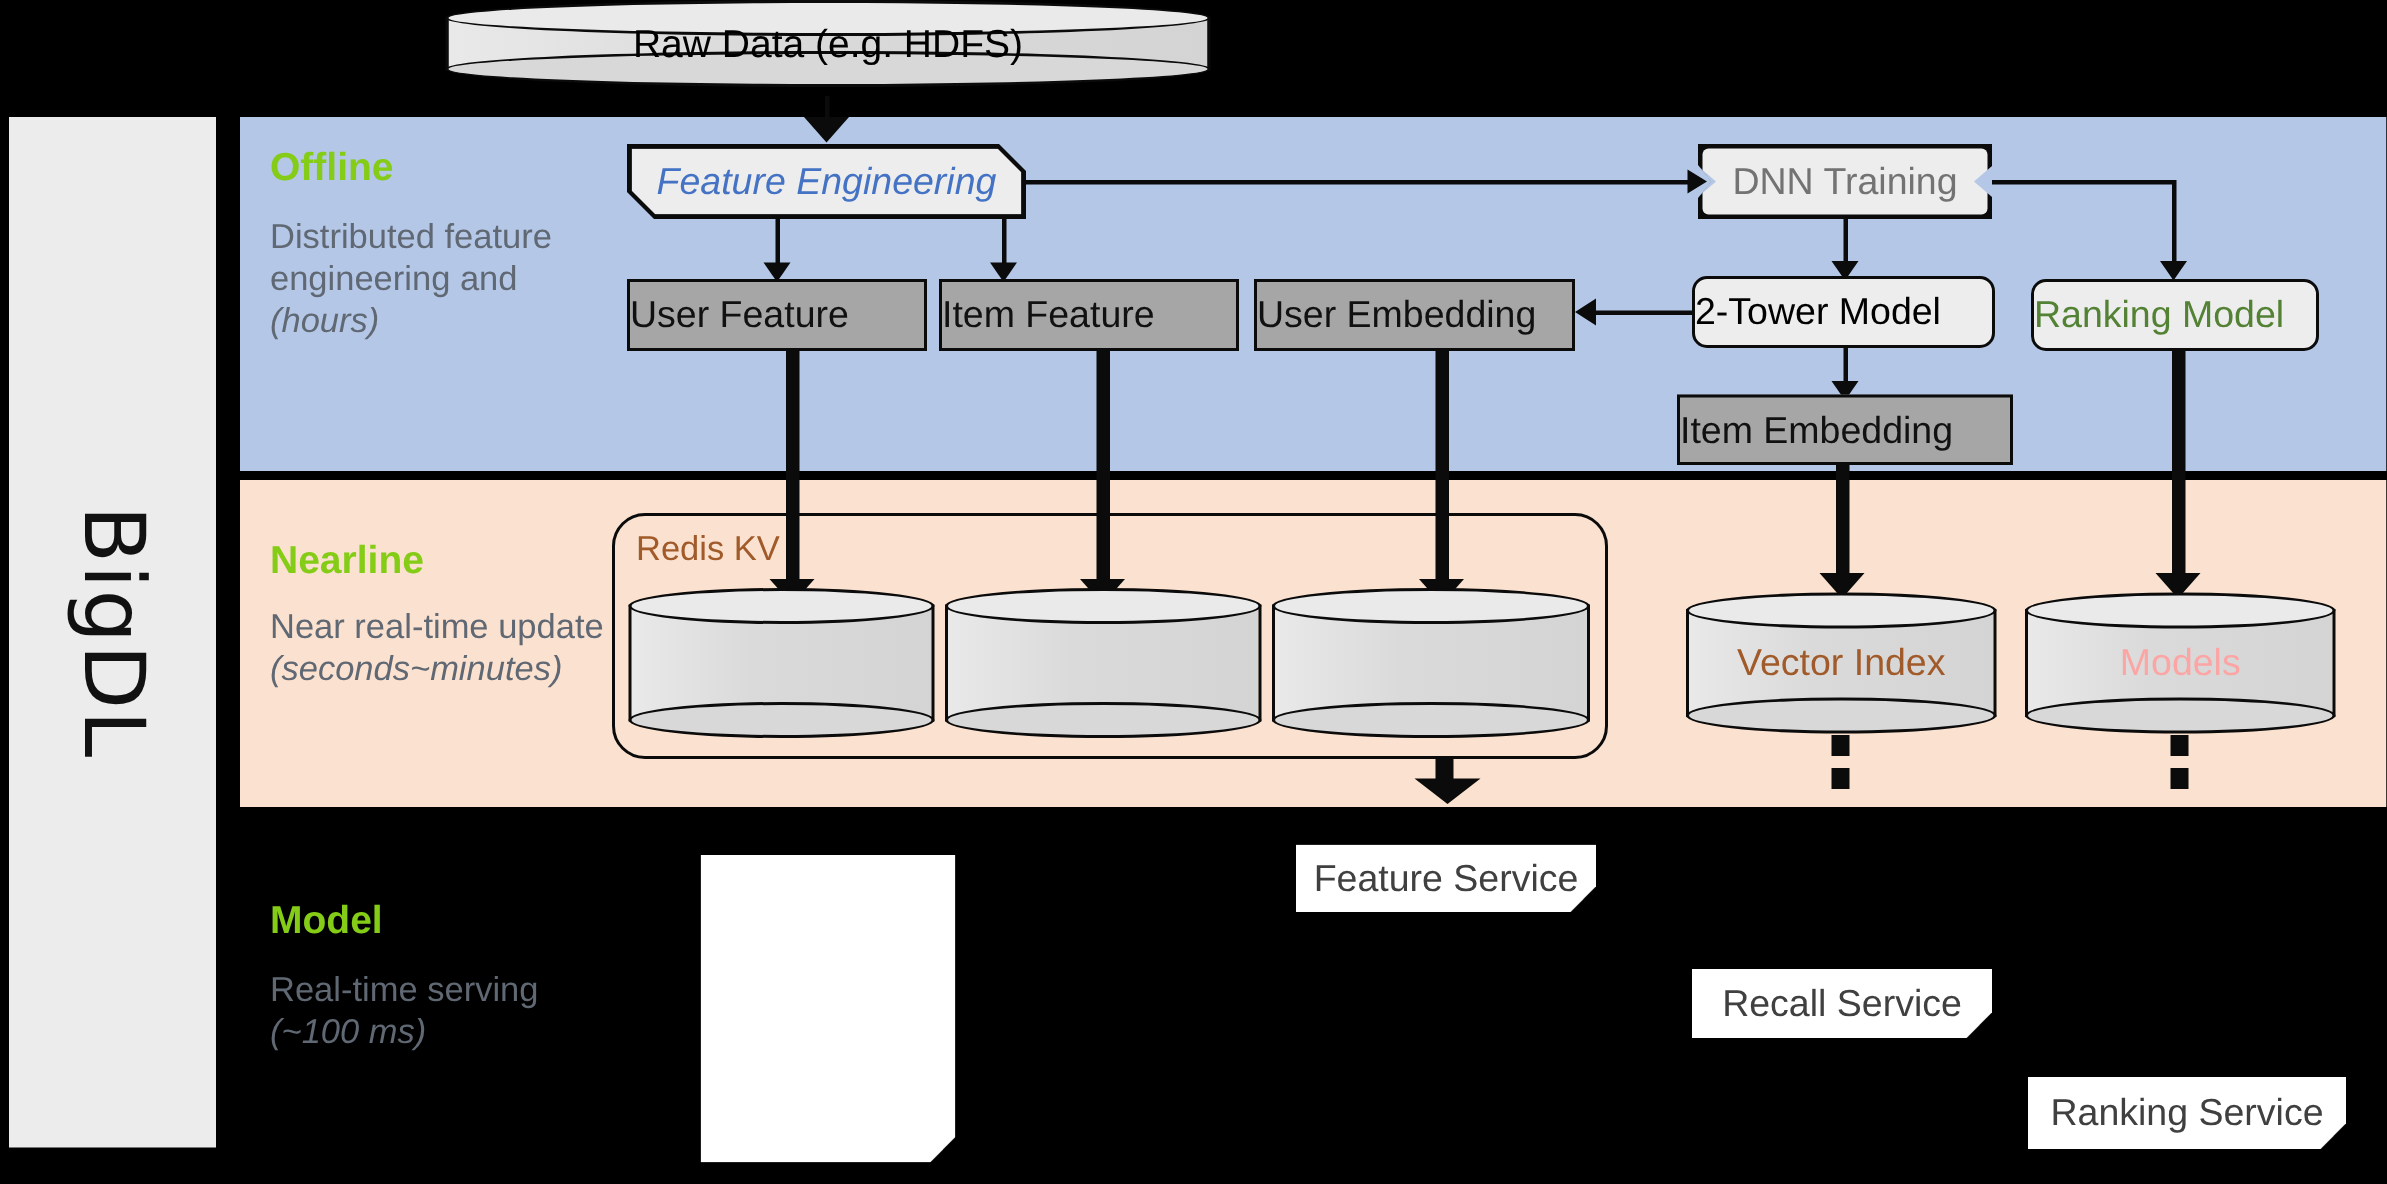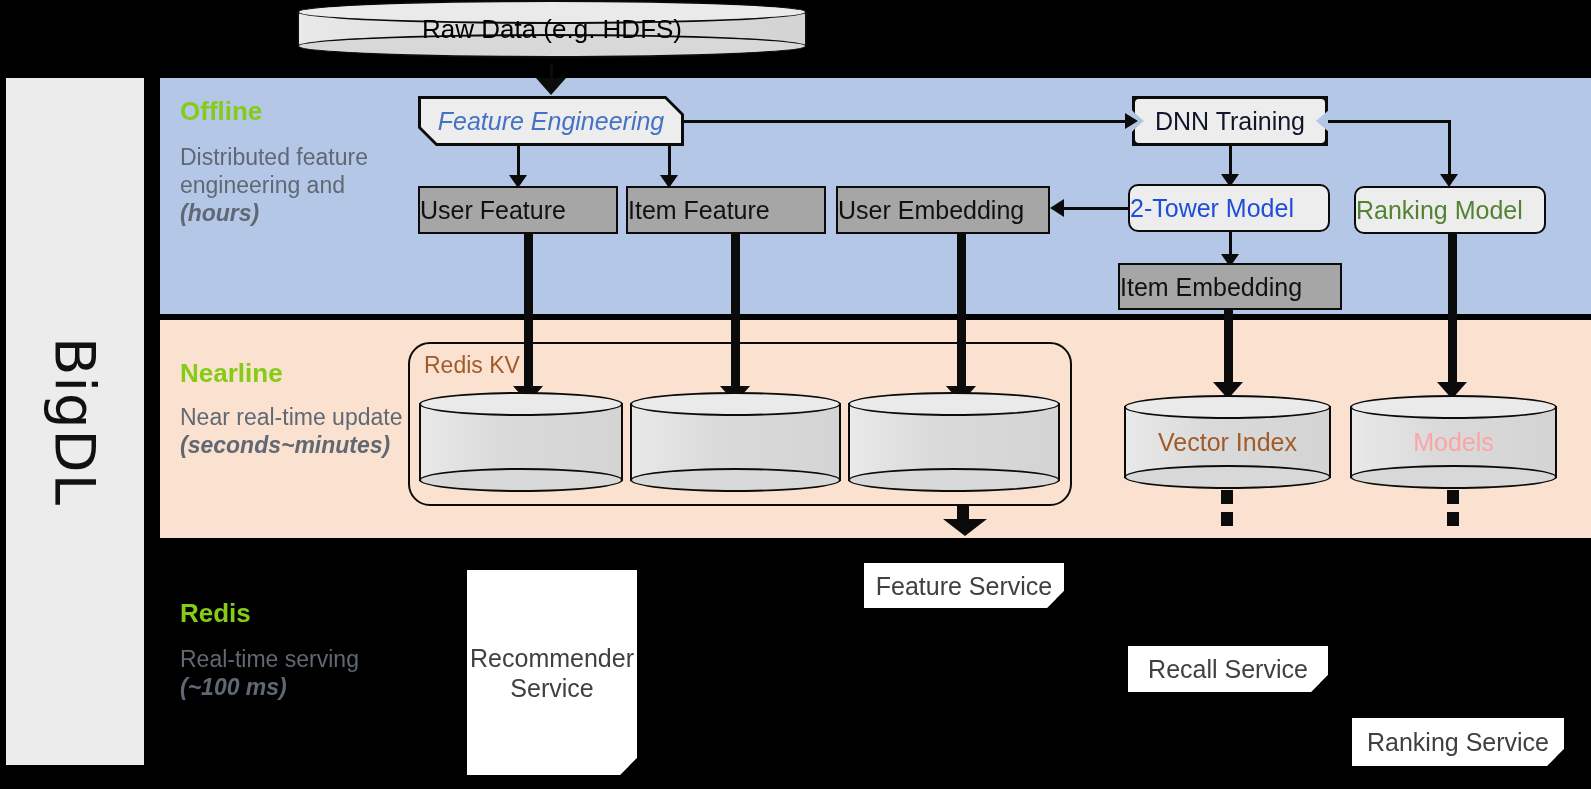--- a/index.html
+++ b/index.html
@@ -15,21 +15,21 @@
 
   
   #sidebar{position:absolute;left:6px;top:78px;width:138px;height:687px;background:#ececec;
            display:flex;align-items:center;justify-content:center;}
   #sidebar-label{transform:rotate(90deg);white-space:nowrap;font-size:56px;color:#111;
                  letter-spacing:1px;font-family:"DejaVu Sans",sans-serif;}
 
   
   .band-title{position:absolute;color:#84cc16;font-size:26px;font-weight:600;}
   .band-sub{position:absolute;color:#606873;font-size:23px;line-height:1.22;width:215px;}
-  .band-sub i{font-style:italic;font-weight:bold;}
+  .band-sub i{font-style:italic;}
   #t-offline{left:180px;top:96px;}
   #s-offline{left:180px;top:143px;}
   #t-nearline{left:180px;top:358px;}
   #s-nearline{left:180px;top:403px;width:235px;}
   #t-online{left:180px;top:598px;}
   #s-online{left:180px;top:645px;}
 
   
   .node{position:absolute;box-sizing:border-box;display:flex;align-items:center;
         text-align:center;line-height:1.12;}
@@ -42,21 +42,21 @@
   .chamfer-wrap{position:absolute;background:#0b0b0b;
     clip-path:polygon(0 0, calc(100% - 18px) 0, 100% 18px, 100% 100%, 18px 100%, 0 calc(100% - 18px));}
   .chamfer-wrap .inner{position:absolute;left:3px;top:3px;right:3px;bottom:3px;background:#ededed;
     display:flex;align-items:center;justify-content:center;font-size:25px;color:#4472c4;
     clip-path:polygon(0 0, calc(100% - 16px) 0, 100% 16px, 100% 100%, 16px 100%, 0 calc(100% - 16px));font-style:italic;}
 
   
   .notch-wrap{position:absolute;background:#0b0b0b;
     clip-path:polygon(0 0,100% 0,100% 100%,0 100%, 0 72%, 9px 50%, 0 28%);}
   .notch-wrap .inner{position:absolute;left:3px;top:3px;right:3px;bottom:3px;background:#ededed;
-    display:flex;align-items:center;justify-content:center;font-size:25px;color:#0f172a;
+    display:flex;align-items:center;justify-content:center;font-size:25px;color:#737373;
     border-radius:4px;}
   .notch-l,.notch-r{position:absolute;width:14px;height:100%;top:0;background:#b4c7e7;}
   .notch-l{left:-2px;clip-path:polygon(0 26%,100% 50%,0 74%, 0 26%);}
   .notch-r{right:-2px;clip-path:polygon(100% 26%,0 50%,100% 74%,100% 26%);}
 
   
   .cyl{position:absolute;}
   .cyl .body{position:absolute;left:0;right:0;top:11px;bottom:11px;
       background:linear-gradient(to right,#e9e9e9 0%,#dadada 40%,#d4d4d4 100%);
       border-left:2.5px solid #0b0b0b;border-right:2.5px solid #0b0b0b;box-sizing:border-box;}
@@ -106,21 +106,21 @@
   <div id="sidebar">
     <div id="sidebar-label">BigDL</div>
   </div>
 
   <div class="band-title" id="t-offline">Offline</div>
   <div class="band-sub" id="s-offline"><span>Distributed feature engineering and </span><i>(hours)</i></div>
 
   <div class="band-title" id="t-nearline">Nearline</div>
   <div class="band-sub" id="s-nearline"><span>Near real-time update </span><i>(seconds~minutes)</i></div>
 
-  <div class="band-title" id="t-online">Redis</div>
+  <div class="band-title" id="t-online">Model</div>
   <div class="band-sub" id="s-online"><span>Real-time serving </span><i>(~100 ms)</i></div>
 
   <div class="cyl" style="left:297px;top:0;width:510px;height:58px;">
     <div class="body"></div>
     <div class="bot"></div>
     <div class="top"></div>
     <div class="lbl" style="font-size:26px;">Raw Data (e.g. HDFS)</div>
   </div>
 
   <div class="ln thin-v" style="left:550px;top:64px;height:24px;"></div>
@@ -155,21 +155,21 @@
   <div class="node box-grey" style="left:418px;top:186px;width:200px;height:48px;">
     <span>User Feature</span>
   </div>
   <div class="node box-grey" style="left:626px;top:186px;width:200px;height:48px;">
     <span>Item Feature</span>
   </div>
   <div class="node box-grey" style="left:836px;top:186px;width:214px;height:48px;">
     <span>User Embedding</span>
   </div>
 
-  <div class="node box-round" style="left:1128px;top:184px;width:202px;height:48px;color:#1d4ed8;">
+  <div class="node box-round" style="left:1128px;top:184px;width:202px;height:48px;color:#000000;">
     <span>2-Tower Model</span>
   </div>
 
   <div class="ln thin-h" style="left:1063px;top:207px;width:67px;"></div>
   <div class="arw-l" style="left:1050px;top:199px;"></div>
 
   <div class="node box-round" style="left:1354px;top:186px;width:192px;height:48px;color:#548235;">
     <span>Ranking Model</span>
   </div>
 
@@ -230,21 +230,20 @@
 
   <div class="dash-seg" style="left:1221px;top:490px;"></div>
   <div class="dash-seg" style="left:1221px;top:512px;"></div>
   <div class="dash-seg" style="left:1447px;top:490px;"></div>
   <div class="dash-seg" style="left:1447px;top:512px;"></div>
 
   <div class="dash-seg" style="left:957px;top:506px;"></div>
   <div class="arw-d" style="left:943px;top:519px;border-left-width:22px;border-right-width:22px;border-top-width:17px;"></div>
 
   <div class="doc" style="left:467px;top:570px;width:170px;height:205px;">
-    <span>Recommender Service</span>
     <span class="fold"></span>
   </div>
 
   <div class="doc" style="left:864px;top:563px;width:200px;height:45px;">
     <span>Feature Service</span>
     <span class="fold"></span>
   </div>
 
   <div class="doc" style="left:1128px;top:646px;width:200px;height:46px;">
     <span>Recall Service</span>

